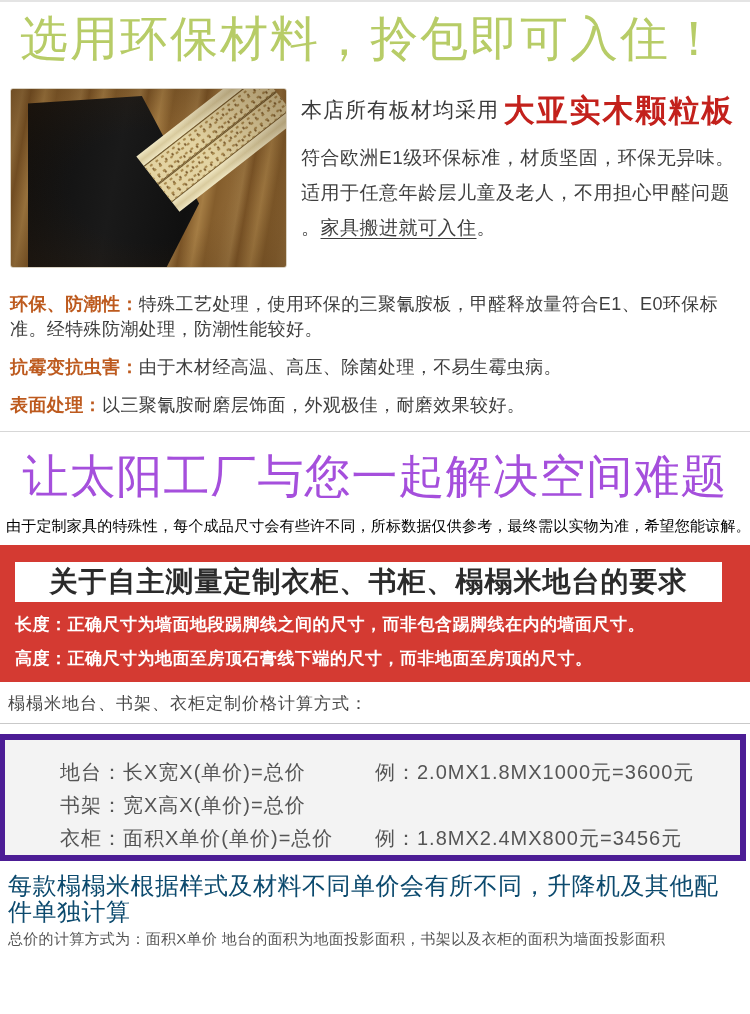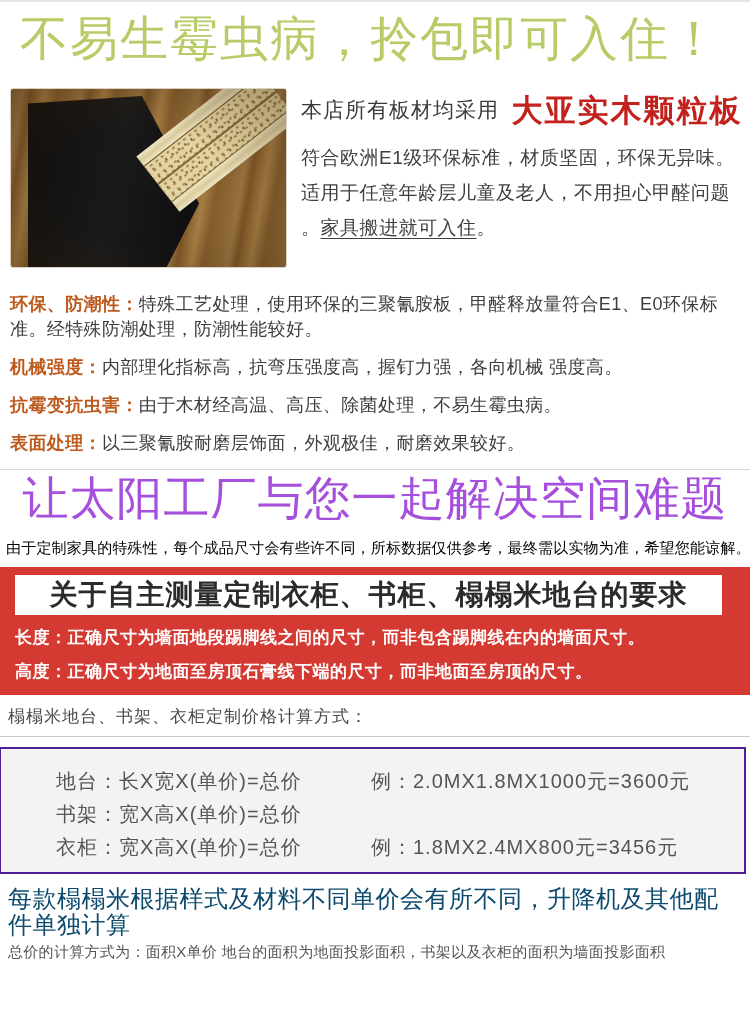--- a/index.html
+++ b/index.html
@@ -44,73 +44,73 @@
     width:23px; height:100%;
     background-color:#e3d3a2;
     background-image:radial-gradient(#a98a4f 1px, transparent 1.6px),
                      radial-gradient(#7a5a2c 1px, transparent 1.5px);
     background-size:6px 7px, 9px 8px; background-position:0 0, 3px 4px;
     border-left:1px solid #6b5227; border-right:1px solid #6b5227;
   }
   .intro-text { margin-left:14px; padding-top:2px; }
   .intro-line1 { white-space:nowrap; }
   .intro-line1 .lead { font-size:21px; color:#3a3a3a; letter-spacing:1px; vertical-align:4px; }
-  .intro-line1 .brand { font-size:31px; color:#c3211c; font-weight:600; letter-spacing:2px; margin-left:8px; }
+  .intro-line1 .brand { font-size:31px; color:#c3211c; font-weight:600; letter-spacing:2px; margin-left:0; }
   .intro-para { font-size:19px; color:#3f3f3f; line-height:35px; letter-spacing:.5px; margin-top:8px; }
   .intro-para .ul { text-decoration:underline; text-underline-offset:4px; }
 
   
   .specs { margin:24px 10px 8px 10px; }
   .spec { font-size:18px; line-height:25px; letter-spacing:.4px; margin-bottom:13px; }
   .spec .lbl { color:#bd5a1e; font-weight:bold; }
   .spec .txt { color:#3d3d3d; }
 
   .divider { border:none; border-top:1px solid #d7d7d7; margin-top:6px; }
 
   
   .purple-title {
-    margin-top:0; text-align:center; font-size:46px; font-weight:300;
+    margin-top:16px; text-align:center; font-size:46px; font-weight:300;
     letter-spacing:1px; color:#a54fdc; line-height:56px; white-space:nowrap;
   }
   .disclaimer {
     margin:13px 4px 0 6px; font-size:15px; color:#000000; letter-spacing:.2px; white-space:nowrap;
   }
 
   
-  .banner { margin-top:9px; background:#d43a32; padding:8px 0 12px 0; }
+  .banner { margin-top:9px; background:#d43a32; padding:17px 0 12px 0; }
   .banner-box {
     margin:0 28px 0 15px; background:#ffffff; height:40px;
     display:flex; align-items:center; justify-content:center;
   }
   .banner-box .bb-text { font-size:28px; font-weight:bold; color:#2b2b2b; letter-spacing:1px; white-space:nowrap; }
   .banner-line { color:#ffffff; font-weight:bold; font-size:17px; letter-spacing:.5px; margin:11px 15px 0 15px; white-space:nowrap; }
 
   
   .pricing-heading { margin:10px 8px 7px 8px; font-size:17px; color:#4a4a4a; letter-spacing:1px; }
   .rule { border:none; border-top:1px solid #c9c9c9; margin-top:8px; }
   .price-box {
     margin-top:10px; margin-left:-1px; width:747px; height:127px;
-    background:#f3f3f3; border:2px solid #4c1d95;
+    background:#f3f3f3; border:6px solid #4c1d95;
     padding-top:16px;
   }
   .price-row { display:flex; height:33px; align-items:center; font-size:20px; color:#555; letter-spacing:1px; }
   .price-row .formula { width:315px; margin-left:55px; white-space:nowrap; }
   .price-row .example { white-space:nowrap; }
 
   
   .notes { margin:12px 8px 0 8px; }
   .note-0 { font-size:24px; color:#0c4a6e; letter-spacing:.5px; line-height:26px; }
   .note-1, .note-2 { font-size:15px; color:#555; letter-spacing:.3px; line-height:23px; margin-top:2px; }
 </style>
 </head>
 <body>
 
 <div class="top-line"></div>
 
-<h1 class="green-title">不易生霉虫病，拎包即可入住！</h1>
+<h1 class="green-title">选用环保材料，拎包即可入住！</h1>
 
 <div class="intro">
   <div class="photo">
     <div class="board-black"></div>
     <div class="edge-stack">
       <div class="ply"></div>
       <div class="chip"></div>
       <div class="chip"></div>
       <div class="ply"></div>
     </div>
@@ -125,23 +125,20 @@
       <span>符合欧洲E1级环保标准，材质坚固，环保无异味。</span><br>
       <span>适用于任意年龄层儿童及老人，不用担心甲醛问题</span><br>
       <span>。</span><span class="ul">家具搬进就可入住</span><span>。</span>
     </div>
   </div>
 </div>
 
 <div class="specs">
   <div class="spec">
     <span class="lbl">环保、防潮性：</span><span class="txt">特殊工艺处理，使用环保的三聚氰胺板，甲醛释放量符合E1、E0环保标准。经特殊防潮处理，防潮性能较好。</span>
-  </div>
-  <div class="spec">
-    <span class="lbl">机械强度：</span><span class="txt">内部理化指标高，抗弯压强度高，握钉力强，各向机械 强度高。</span>
   </div>
   <div class="spec">
     <span class="lbl">抗霉变抗虫害：</span><span class="txt">由于木材经高温、高压、除菌处理，不易生霉虫病。</span>
   </div>
   <div class="spec">
     <span class="lbl">表面处理：</span><span class="txt">以三聚氰胺耐磨层饰面，外观极佳，耐磨效果较好。</span>
   </div>
 </div>
 
 <hr class="divider">
@@ -163,21 +160,21 @@
 
 <div class="price-box">
   <div class="price-row">
     <span class="formula">地台：长X宽X(单价)=总价</span>
     <span class="example">例：2.0MX1.8MX1000元=3600元</span>
   </div>
   <div class="price-row">
     <span class="formula">书架：宽X高X(单价)=总价</span>
   </div>
   <div class="price-row">
-    <span class="formula">衣柜：宽X高X(单价)=总价</span>
+    <span class="formula">衣柜：面积X单价(单价)=总价</span>
     <span class="example">例：1.8MX2.4MX800元=3456元</span>
   </div>
 </div>
 
 <div class="notes">
   <div class="note-0">每款榻榻米根据样式及材料不同单价会有所不同，升降机及其他配件单独计算</div>
   <div class="note-1">总价的计算方式为：面积X单价 地台的面积为地面投影面积，书架以及衣柜的面积为墙面投影面积</div>
 
 </div>
 

